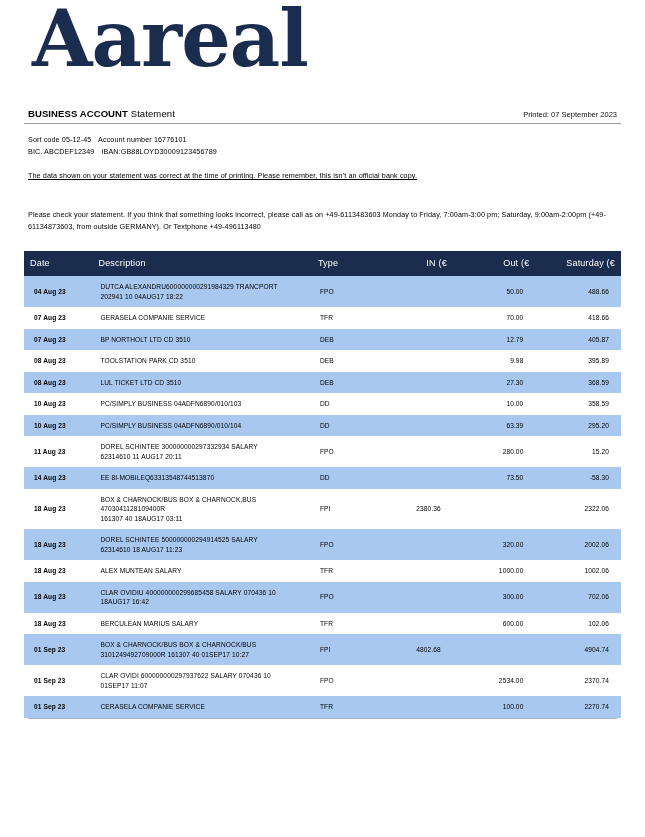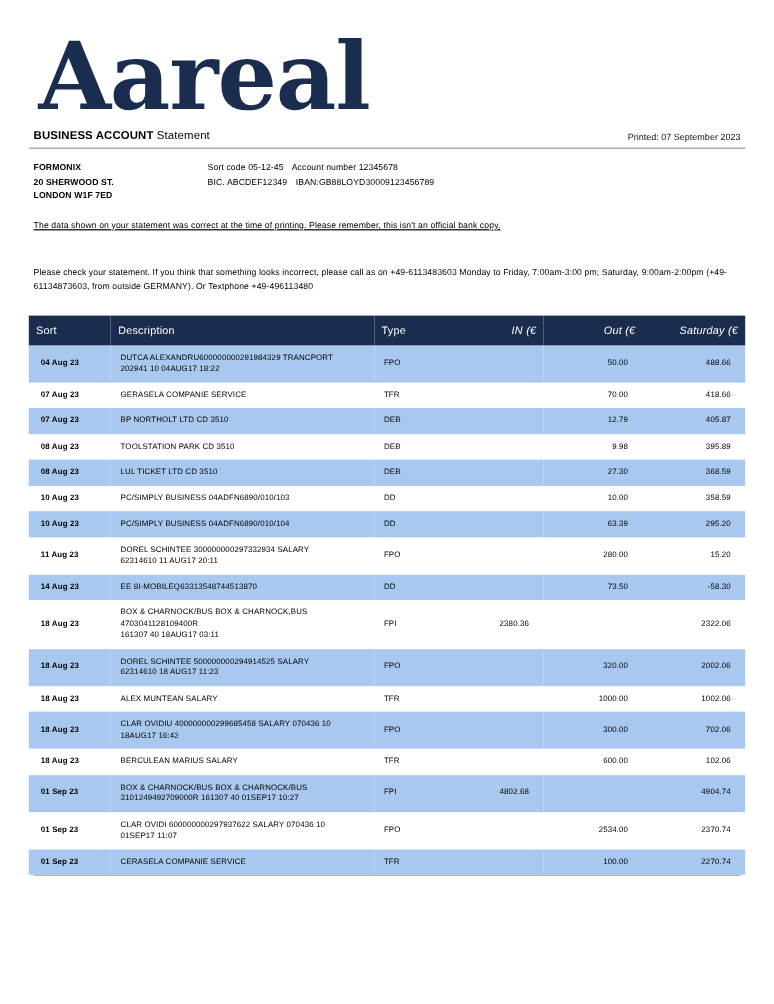--- a/index.html
+++ b/index.html
@@ -17,21 +17,20 @@
   .page {
     position: relative;
     width: 645px;
     height: 837px;
     box-sizing: border-box;
     padding: 0 24px;
   }
 
   
   .logo-block {
-    padding-top: 26px;
     height: 94px;
     box-sizing: border-box;
   }
   .logo-text {
     font-family: "DejaVu Serif", serif;
     font-weight: bold;
     font-size: 78px;
     line-height: 78px;
     letter-spacing: -1px;
     color: #1b2d4f;
@@ -104,21 +103,21 @@
   }
   .table th {
     background: #1b2d4f;
     color: #ffffff;
     font-size: 9px;
     font-weight: normal;
     text-align: left;
     padding: 7px 6px 8px 6px;
     letter-spacing: 0.2px;
   }
-  .table th.num { text-align: right; font-style: italic; }
+  .table th.num { text-align: right; }
   .table td {
     font-size: 6.6px;
     padding: 6px 6px;
     vertical-align: middle;
     letter-spacing: 0.1px;
     line-height: 9.5px;
   }
   .table tbody tr.alt td { background: #a8c8f0; }
   .table tbody tr.plain td { background: #ffffff; }
   .col-date   { width: 68px; }
@@ -147,31 +146,26 @@
   <div class="logo-block">
     <div class="logo-text">Aareal</div>
   </div>
 
   <div class="title-row">
     <div class="stmt-title"><span>BUSINESS ACCOUNT</span><span class="light"> Statement</span></div>
     <div class="printed">Printed: 07 September 2023</div>
   </div>
 
   <div class="info-row">
-    <div class="addr">
-      <div>FORMONIX</div>
-      <div>20 SHERWOOD ST.</div>
-      <div>LONDON W1F 7ED</div>
-    </div>
     <div class="acct">
       <div>
         <span>Sort code</span>
         <span>05-12-45</span><span class="sp"></span>
         <span>Account number</span>
-        <span>12345678</span>
+        <span>16776101</span>
       </div>
       <div>
         <span>BIC.</span>
         <span>ABCDEF12349</span><span class="sp"></span>
         <span>IBAN:</span><span>GB88LOYD30009123456789</span>
       </div>
     </div>
   </div>
 
   <div class="notice notice-1">The data shown on your statement was correct at the time of printing. Please remember, this isn't an official bank copy.</div>
@@ -181,21 +175,21 @@
     <colgroup>
       <col class="col-date">
         <col class="col-desc">
         <col class="col-type">
       <col class="col-in">
         <col class="col-out">
         <col class="col-bal">
     </colgroup>
     <thead>
       <tr>
-        <th>Sort</th>
+        <th>Date</th>
         <th>Description</th>
         <th>Type</th>
         <th class="num">IN (€</th>
         <th class="num">Out (€</th>
         <th class="num">Saturday (€</th>
       </tr>
     </thead>
     <tbody>
         <tr class="alt">
           <td class="date">04 Aug 23</td>

